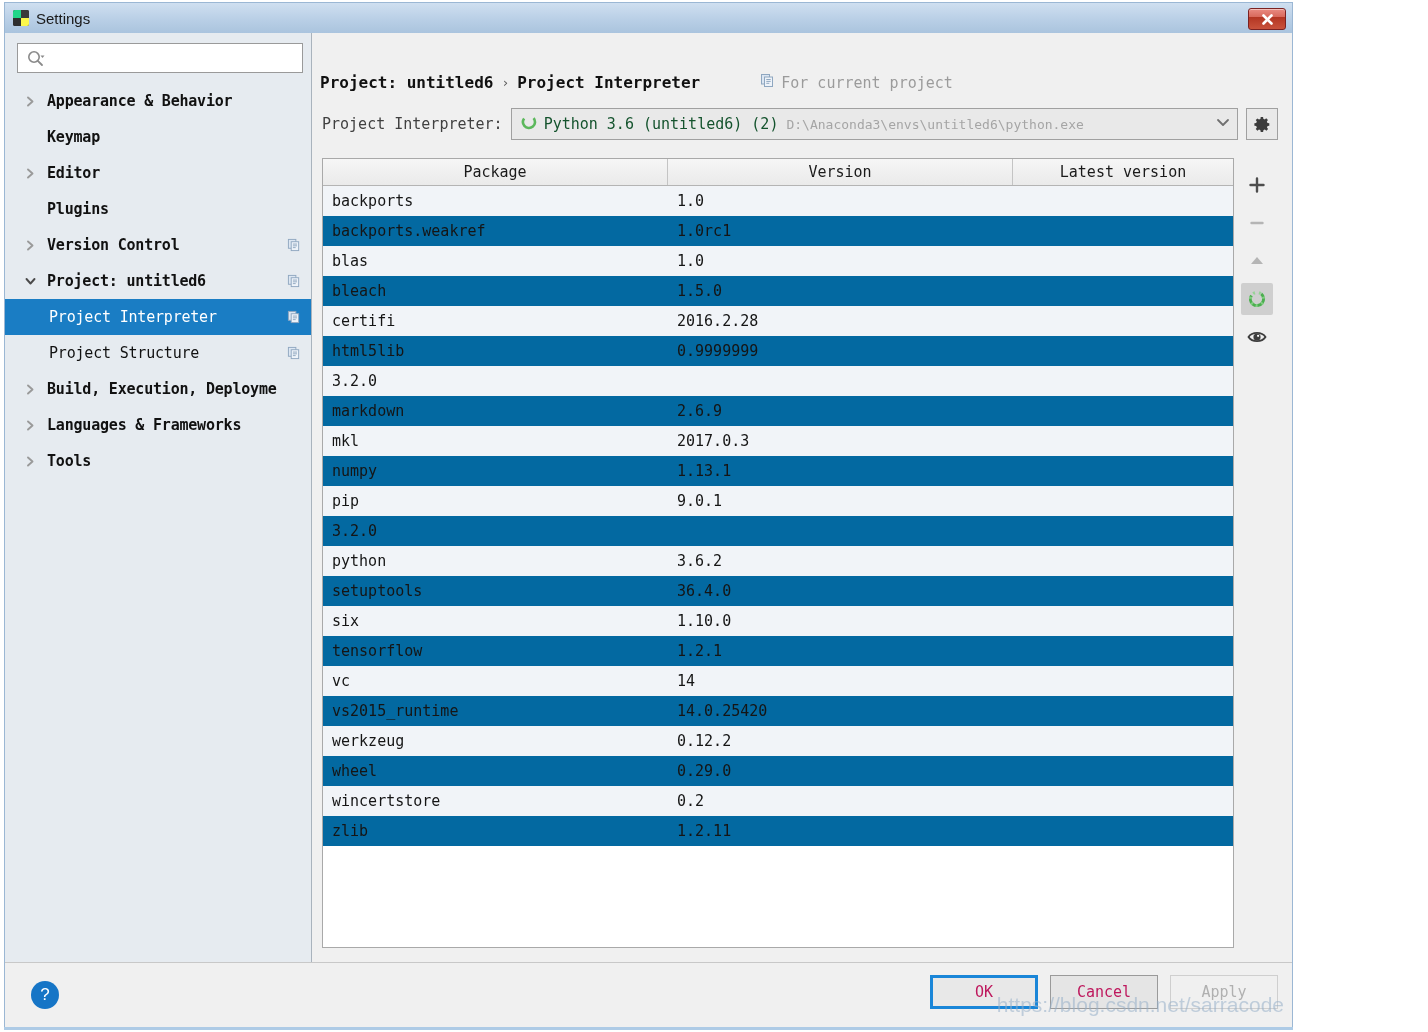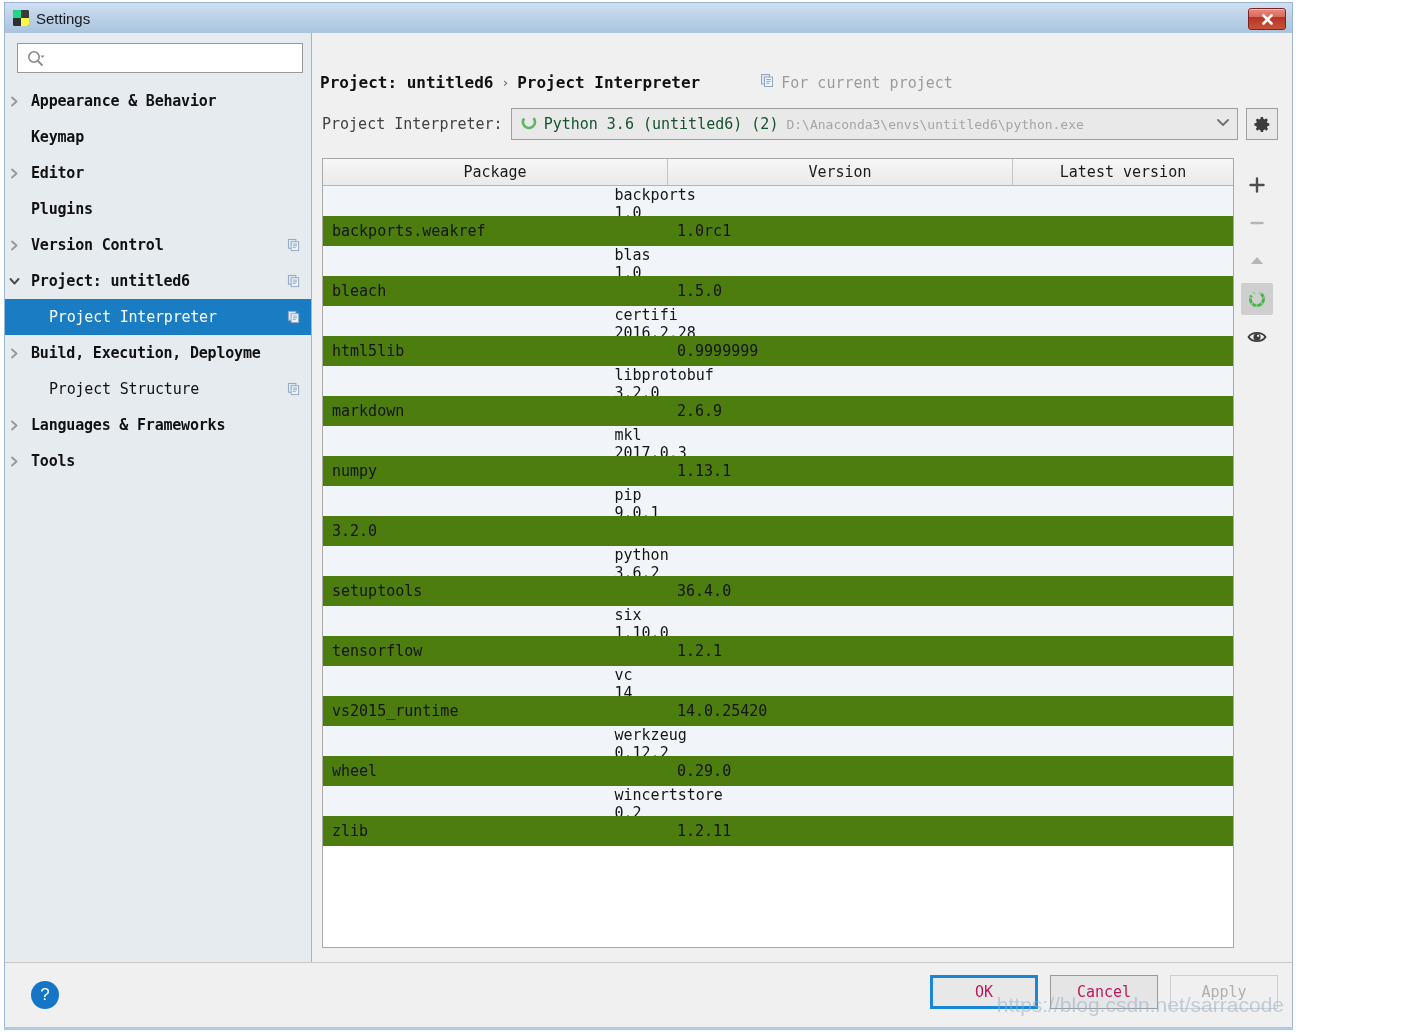--- a/index.html
+++ b/index.html
@@ -94,20 +94,21 @@
     font-family: "DejaVu Sans Mono", monospace; font-size: 13px;
     margin-left: 4px; width: 230px; color:#222;
   }
   #tree { flex:1; overflow:hidden; padding-top: 2px; }
   .tree-item {
     height: 36px;
     display: flex; align-items: center;
     position: relative;
     white-space: nowrap;
     cursor: default;
+    padding-left: 16px;
   }
   .tree-item.selected { background: #1a7dc4; }
   .tree-item.selected .tree-label { color: #ffffff; }
   .twisty { width: 18px; flex: none; display:flex; align-items:center; justify-content:center; }
   .twisty svg { display:block; }
   .tree-label {
     font-family: "DejaVu Sans Mono", monospace;
     font-size: 15px;
     color: #111111;
     letter-spacing: -0.2px;
@@ -212,22 +213,22 @@
   }
   .th:last-child { border-right: none; }
   .col-pkg { width: 345px; flex:none; }
   .col-ver { width: 345px; flex:none; }
   .col-latest { flex: 1; }
   #table-body { flex: 1; overflow: hidden; }
   .trow {
     display: flex; height: 30px; align-items: center;
     position: relative;
   }
-  .trow.odd { background: #f1f4f8; flex-direction: column; }
-  .trow.even { background: #4d7c0f; }
+  .trow.odd { background: #f1f4f8; }
+  .trow.even { background: #0369a1; }
   .cell {
     font-family: "DejaVu Sans Mono", monospace;
     font-size: 15px; color: #151515;
     box-sizing: border-box;
     overflow: hidden; white-space: nowrap;
   }
   .cell.col-pkg { padding-left: 9px; }
   .cell.col-ver { padding-left: 9px; }
   .cell.col-latest { padding-left: 9px; position: relative; }
   .dash-spinner { position:absolute; right: 10px; top: 50%; transform: translateY(-50%); }
@@ -385,38 +386,38 @@
           <div class="tree-item selected child">
             <span class="tree-label">Project Interpreter</span>
             <span class="copy-badge">
               <svg width="14" height="14" viewBox="0 0 15 15">
                 <rect x="1.5" y="1.5" width="8" height="9.5" fill="#dce6f2" stroke="#8fa7c0" stroke-width="1"></rect>
                 <rect x="4.5" y="4" width="8" height="9.5" fill="#eef3f9" stroke="#8fa7c0" stroke-width="1"></rect>
                 <path d="M6.3 6.5 h4.4 M6.3 8.4 h4.4 M6.3 10.3 h3" stroke="#8fa7c0" stroke-width="1"></path>
               </svg>
             </span>
           </div>
-          <div class="tree-item bold">
-            <span class="twisty">
-              <svg width="13" height="13" viewBox="0 0 13 13">
-                <path d="M4 2.5 L8.5 6.5 L4 10.5" fill="none" stroke="#9a9a9a" stroke-width="1.9" stroke-linecap="round" stroke-linejoin="round"></path>
-              </svg>
-            </span>
-            <span style="width: 8px; flex: 0 0 auto;"></span>
-            <span class="tree-label">Build, Execution, Deployme</span>
-          </div>
           <div class="tree-item child">
             <span class="tree-label">Project Structure</span>
             <span class="copy-badge">
               <svg width="14" height="14" viewBox="0 0 15 15">
                 <rect x="1.5" y="1.5" width="8" height="9.5" fill="#dce6f2" stroke="#8fa7c0" stroke-width="1"></rect>
                 <rect x="4.5" y="4" width="8" height="9.5" fill="#eef3f9" stroke="#8fa7c0" stroke-width="1"></rect>
                 <path d="M6.3 6.5 h4.4 M6.3 8.4 h4.4 M6.3 10.3 h3" stroke="#8fa7c0" stroke-width="1"></path>
               </svg>
             </span>
+          </div>
+          <div class="tree-item bold">
+            <span class="twisty">
+              <svg width="13" height="13" viewBox="0 0 13 13">
+                <path d="M4 2.5 L8.5 6.5 L4 10.5" fill="none" stroke="#9a9a9a" stroke-width="1.9" stroke-linecap="round" stroke-linejoin="round"></path>
+              </svg>
+            </span>
+            <span style="width: 8px; flex: 0 0 auto;"></span>
+            <span class="tree-label">Build, Execution, Deployme</span>
           </div>
           <div class="tree-item bold">
             <span class="twisty">
               <svg width="13" height="13" viewBox="0 0 13 13">
                 <path d="M4 2.5 L8.5 6.5 L4 10.5" fill="none" stroke="#9a9a9a" stroke-width="1.9" stroke-linecap="round" stroke-linejoin="round"></path>
               </svg>
             </span>
             <span style="width: 8px; flex: 0 0 auto;"></span>
             <span class="tree-label">Languages &amp; Frameworks</span>
           </div>
@@ -520,21 +521,20 @@
                 <div class="cell col-pkg">certifi</div>
                 <div class="cell col-ver">2016.2.28</div>
                 <div class="cell col-latest"><span></span></div>
               </div>
               <div class="trow even">
                 <div class="cell col-pkg">html5lib</div>
                 <div class="cell col-ver">0.9999999</div>
                 <div class="cell col-latest"><span></span></div>
               </div>
               <div class="trow odd">
-                <div class="cell col-pkg">libprotobuf</div>
                 <div class="cell col-ver">3.2.0</div>
                 <div class="cell col-latest"><span></span></div>
               </div>
               <div class="trow even">
                 <div class="cell col-pkg">markdown</div>
                 <div class="cell col-ver">2.6.9</div>
                 <div class="cell col-latest"><span></span></div>
               </div>
               <div class="trow odd">
                 <div class="cell col-pkg">mkl</div>

